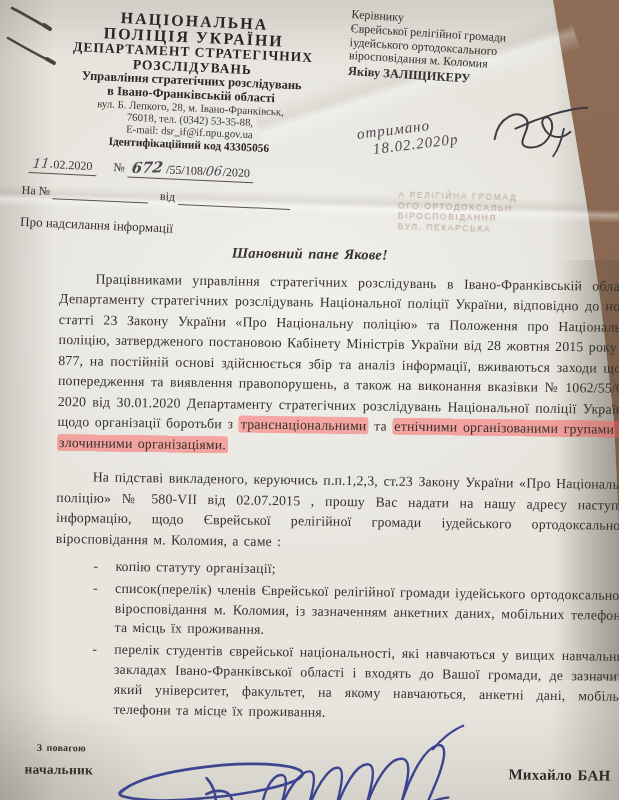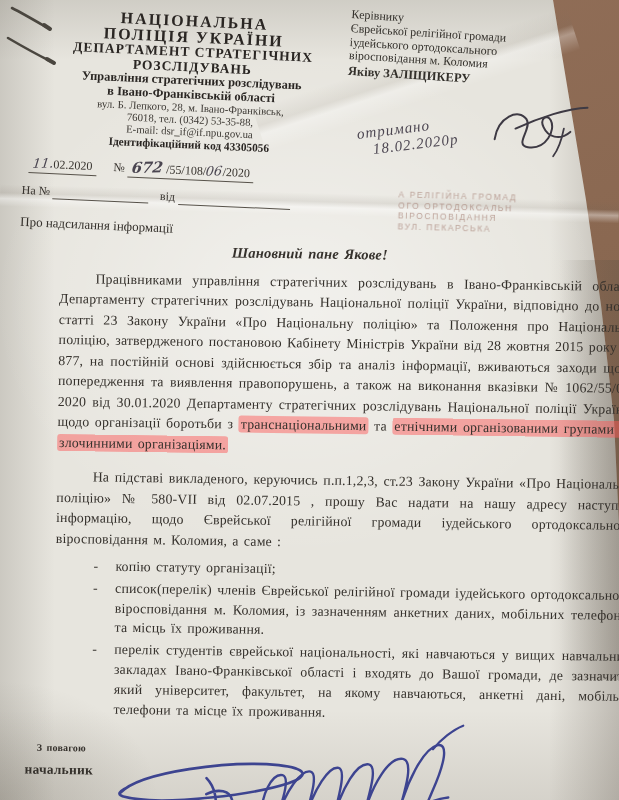--- a/index.html
+++ b/index.html
@@ -176,15 +176,16 @@
 
     <div class="footer">
       <div class="closing">З повагою</div>
       <div class="rank">начальник</div>
       <svg class="big-sign" width="400" height="120" viewBox="0 0 400 120">
         <path d="M10 78 C 30 56, 120 44, 168 48 C 196 51, 200 58, 178 66 C 140 79, 60 88, 28 84 C 10 82, 4 80, 14 74" stroke="#3d4490" stroke-width="2.6" fill="none" stroke-linecap="round"></path>
         <path d="M96 62 C 104 70, 108 84, 104 96 M96 78 C 108 72, 120 74, 122 84 C 124 94, 112 100, 104 96 M130 102 l 4 2" stroke="#3d4490" stroke-width="2.6" fill="none" stroke-linecap="round"></path>
         <path d="M152 100 C 150 78, 162 56, 172 58 C 180 60, 172 84, 168 98 C 176 74, 190 52, 200 54 C 208 56, 200 82, 196 98 C 204 72, 218 48, 228 50 C 236 52, 228 80, 224 98 C 232 70, 246 44, 258 46 C 268 48, 258 78, 254 96 C 262 66, 278 38, 292 40 C 304 42, 294 74, 288 96 C 296 64, 312 30, 326 26 C 338 23, 334 44, 322 72 C 314 92, 306 108, 300 114 C 296 118, 292 112, 298 102 C 306 88, 322 80, 338 78" stroke="#3d4490" stroke-width="2.4" fill="none" stroke-linecap="round"></path>
         <path d="M322 30 C 330 20, 342 10, 352 6" stroke="#3d4490" stroke-width="2.2" fill="none" stroke-linecap="round"></path>
       </svg>
+      <div class="chief-name">Михайло БАН</div>
     </div>
   </div>
 </div>
 
 </body></html>

